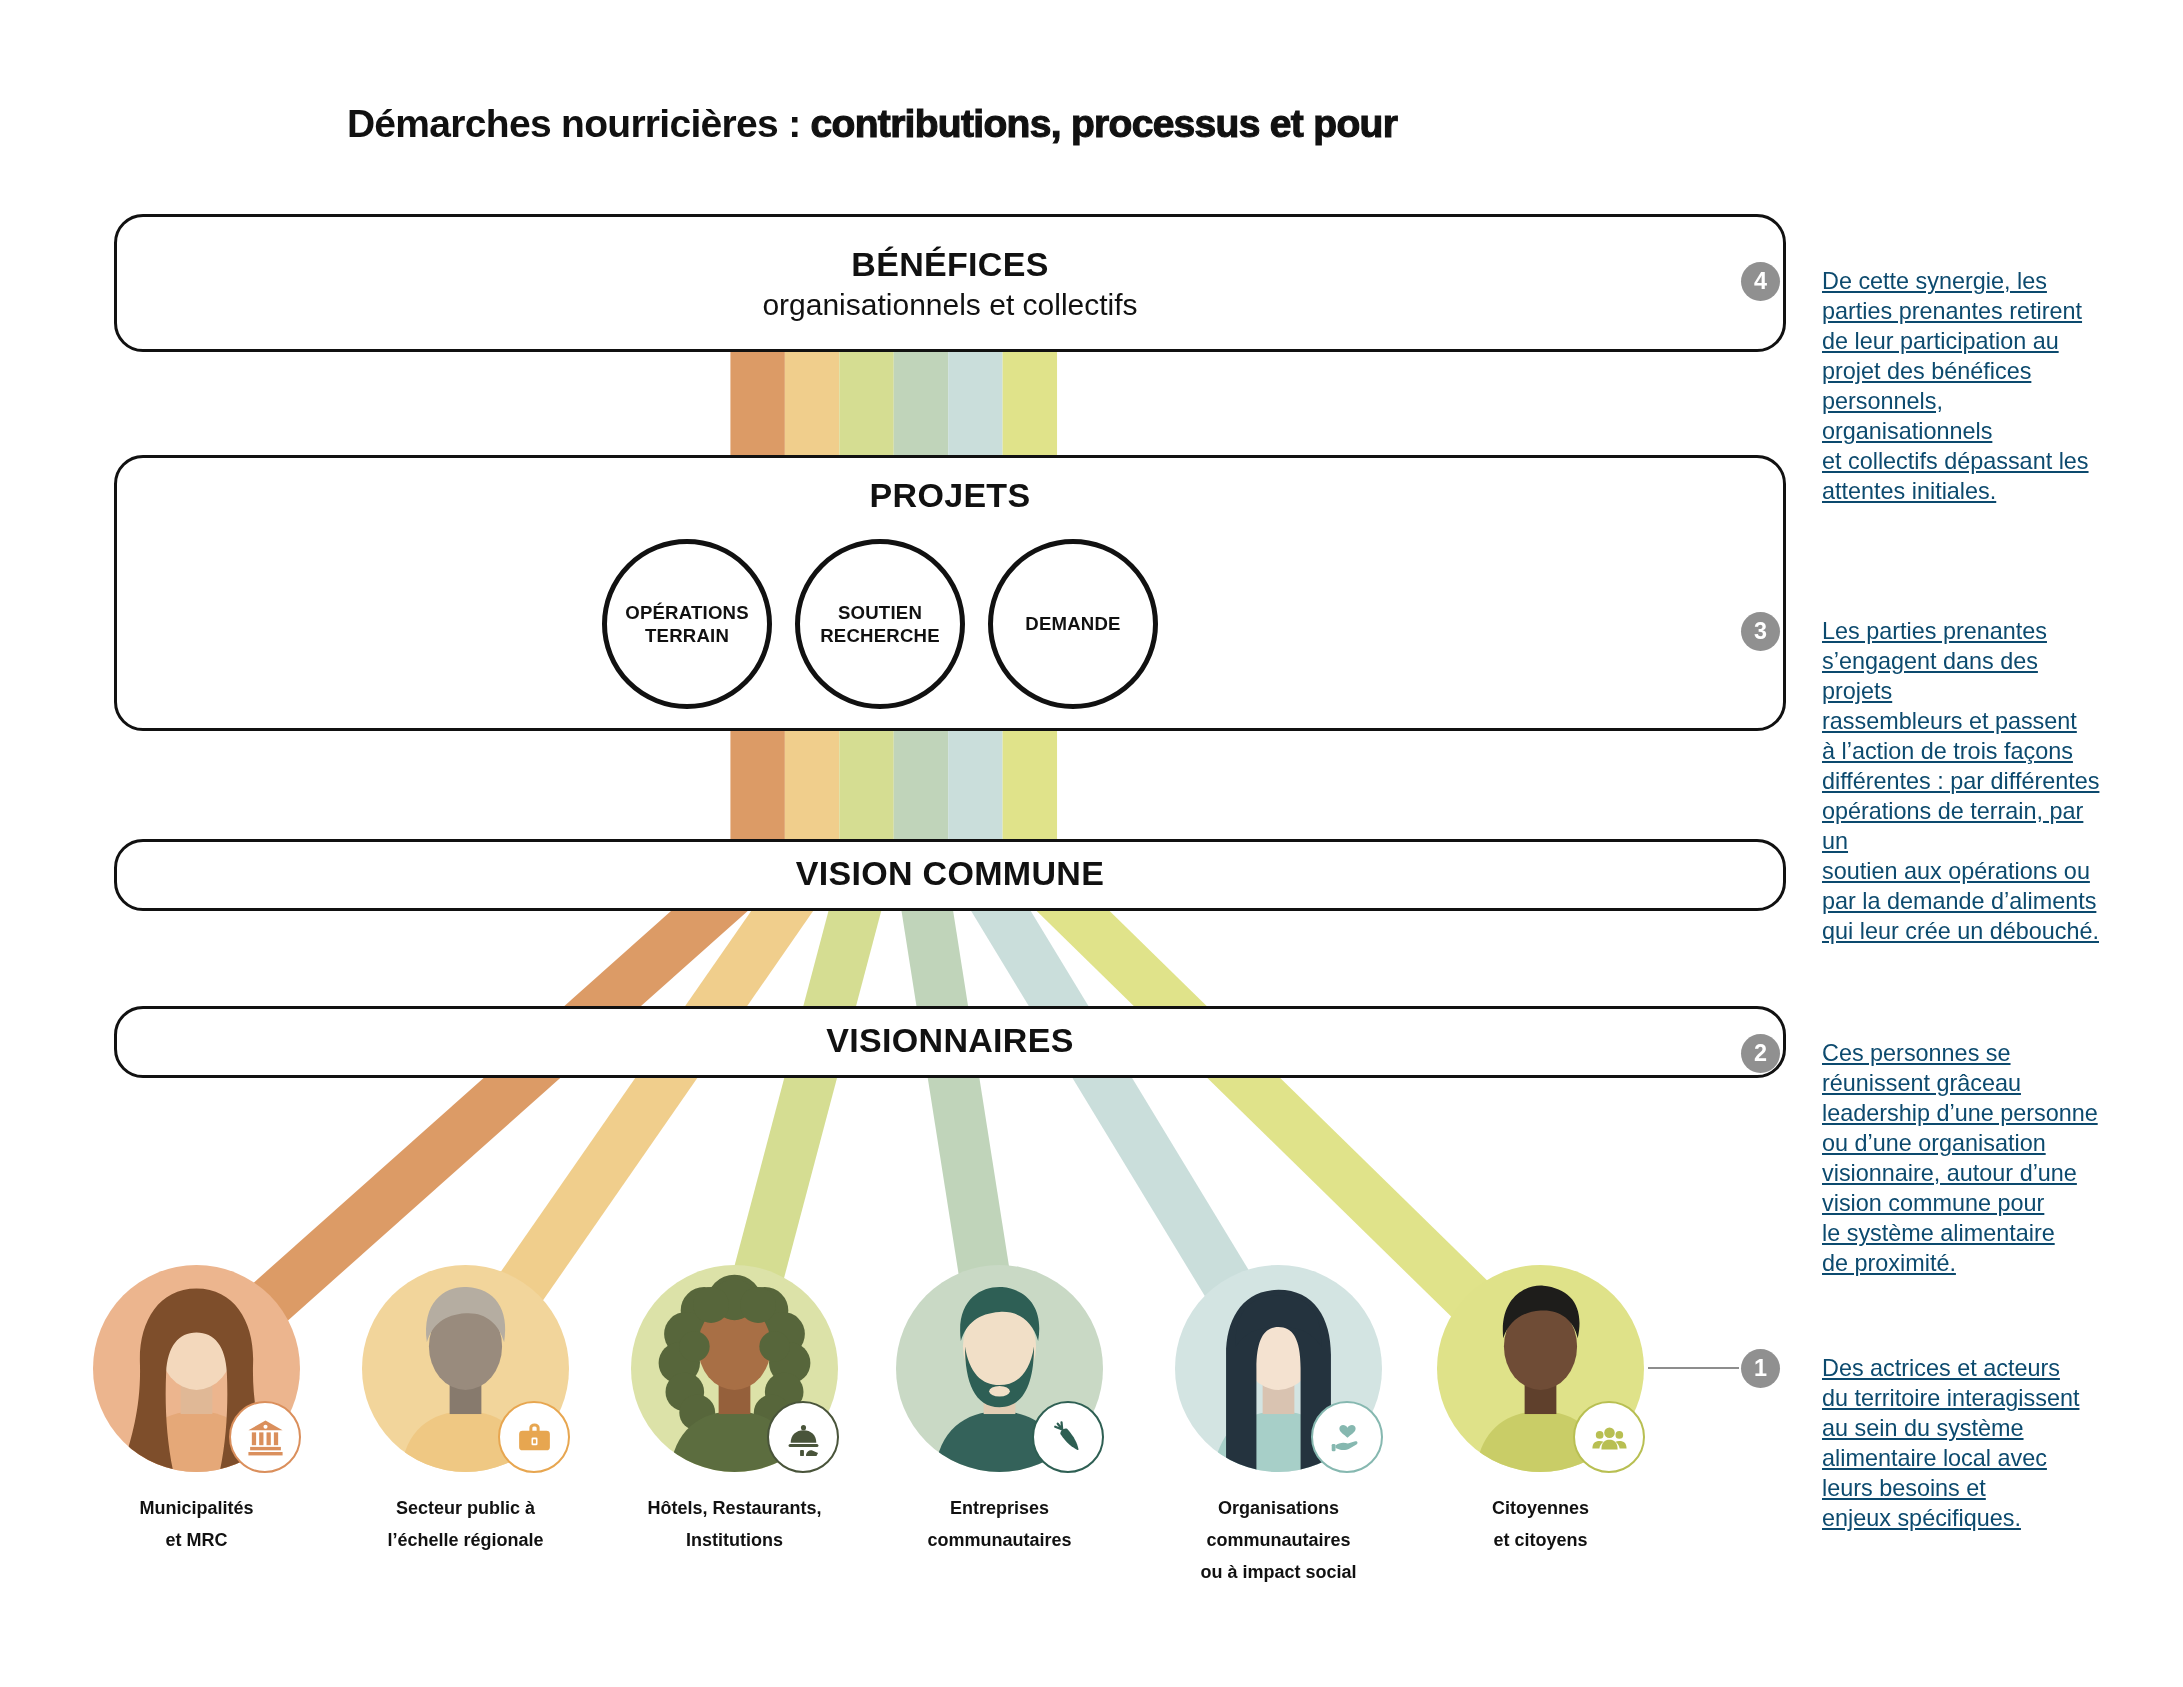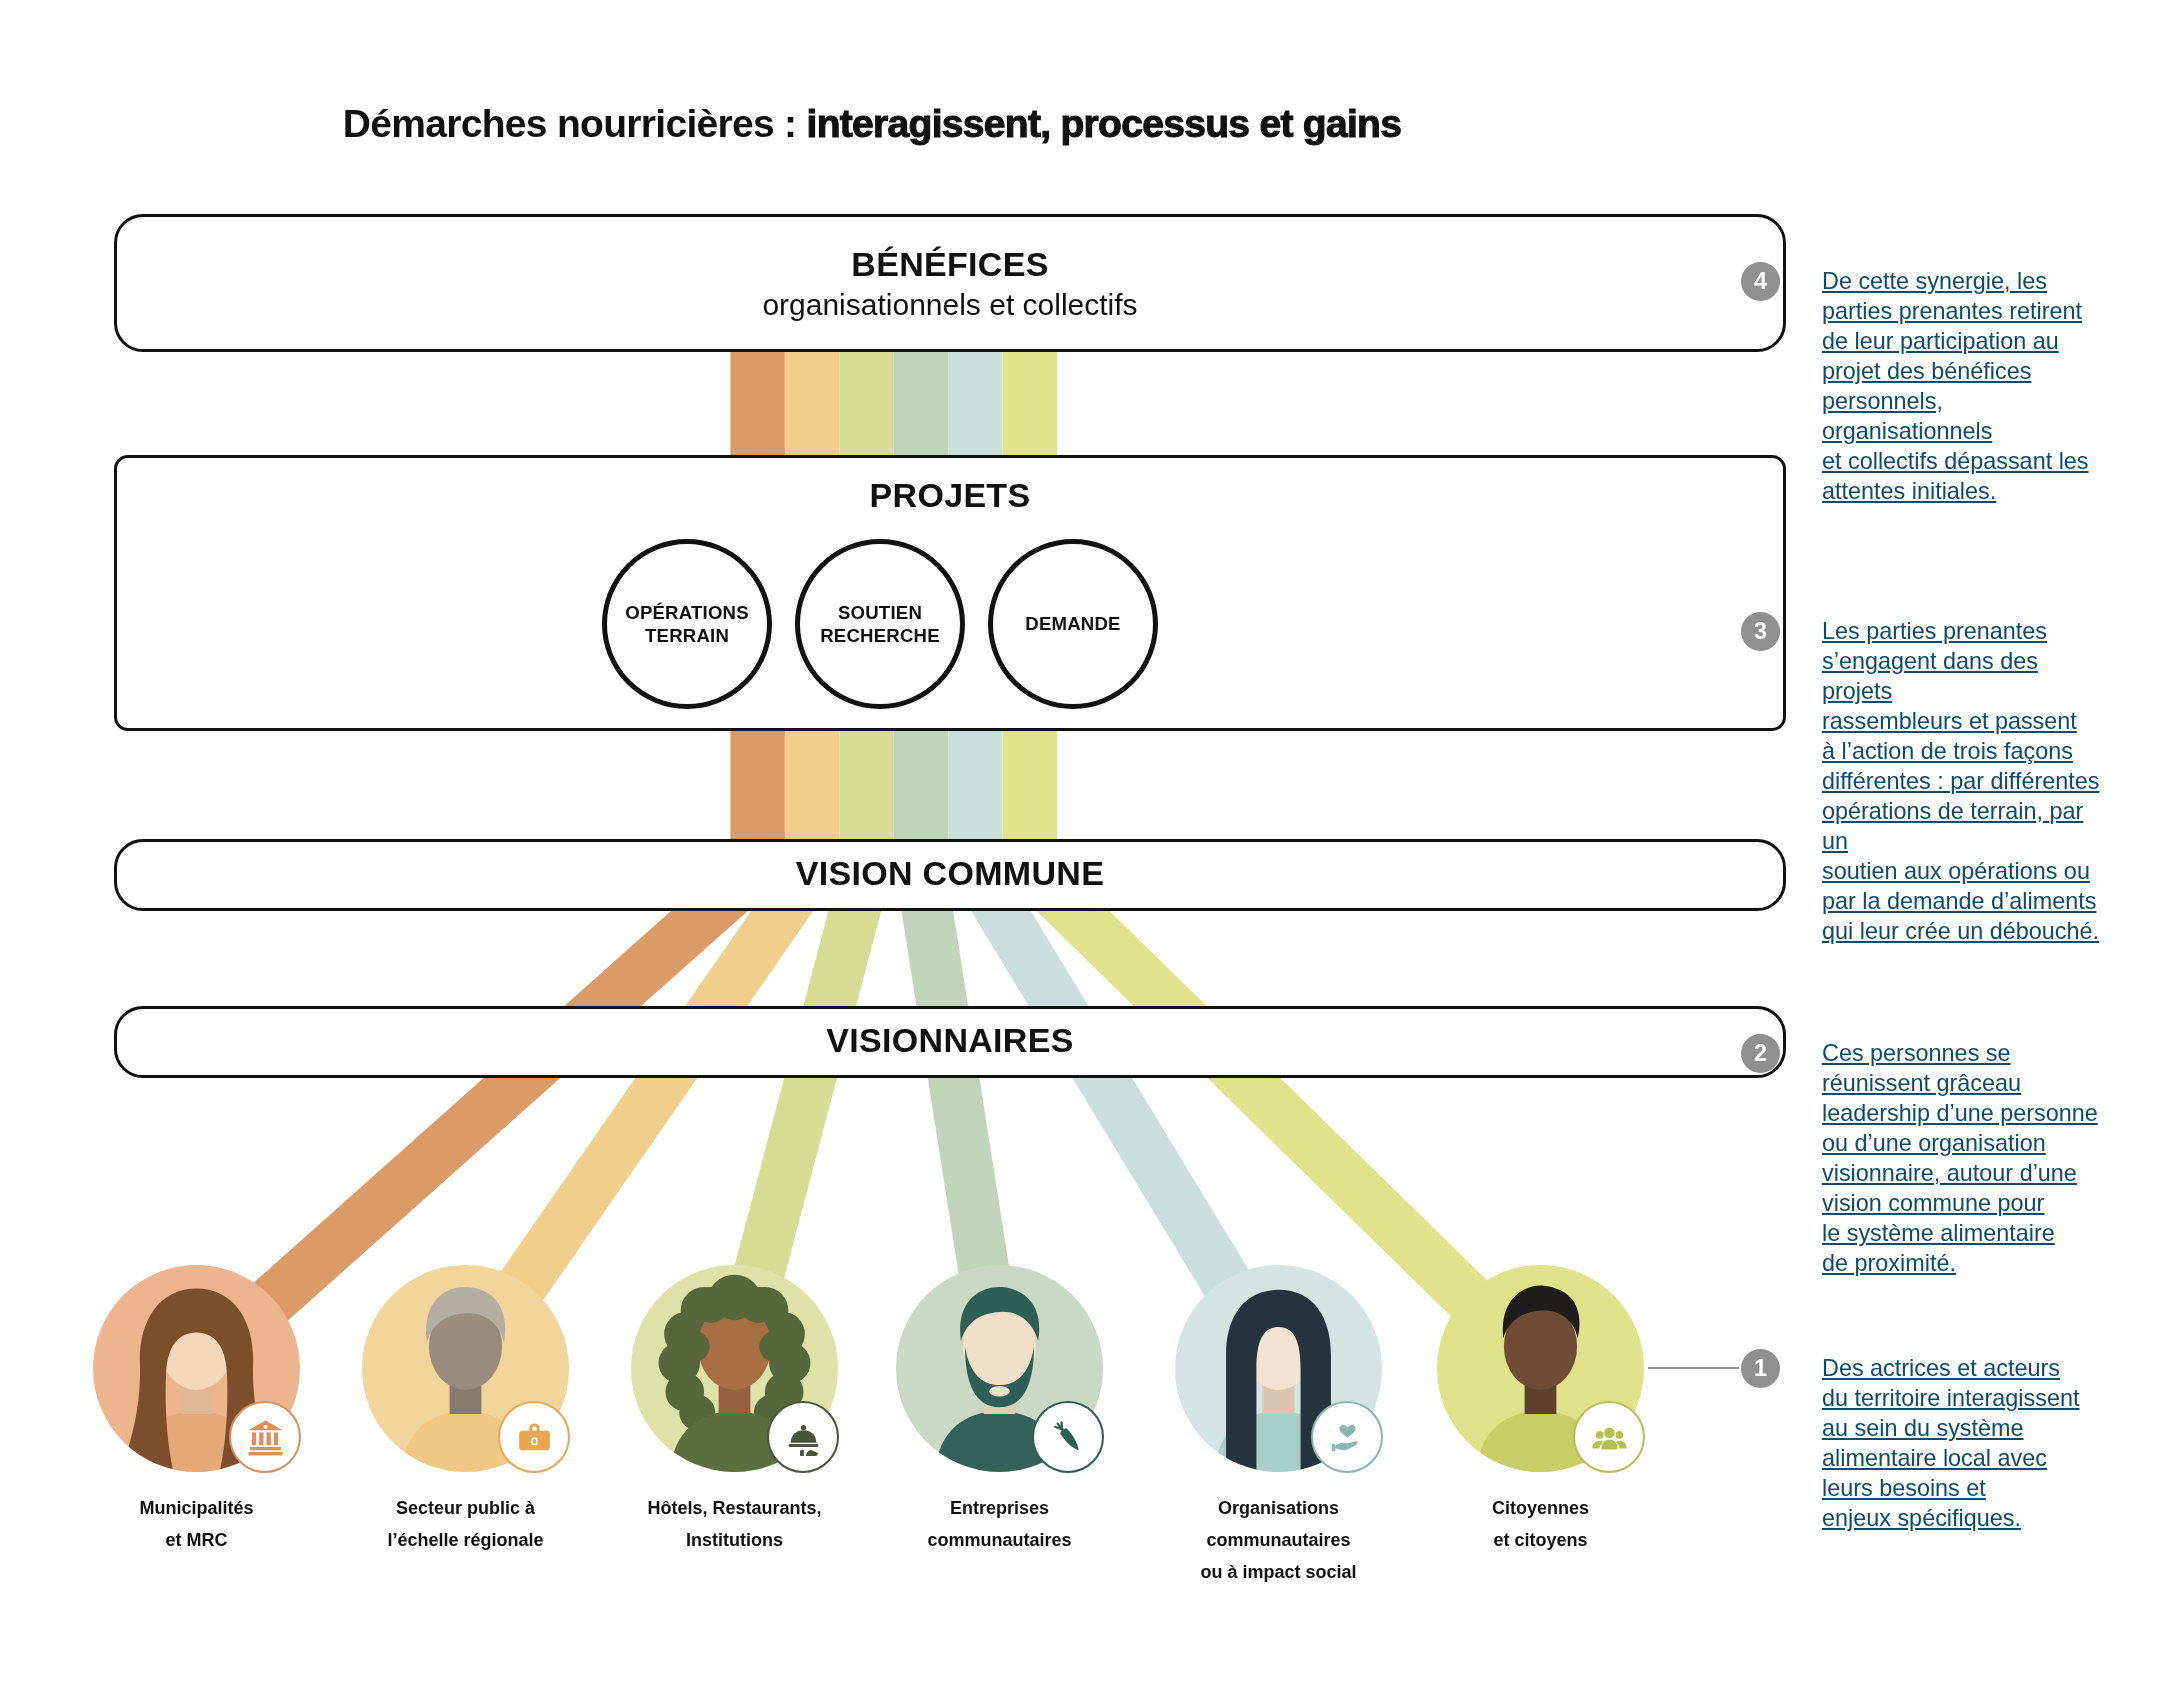--- a/index.html
+++ b/index.html
@@ -12,21 +12,21 @@
   .title .lead{font-weight:700;}
   .title .emph{font-weight:700;-webkit-text-stroke:1.1px #111;}
 
   
   .ribbons{position:absolute;left:0;top:0;z-index:1;}
 
   
   .box{position:absolute;left:114px;width:1672px;background:#fff;border:3.4px solid #111;
        border-radius:29px;z-index:2;box-sizing:border-box;text-align:center;}
   .box-benefices{top:214px;height:138px;padding-top:27.6px;}
-  .box-projets{top:455px;height:276px;padding-top:18px;border-radius:14px;}
+  .box-projets{top:455px;height:276px;padding-top:18px;}
   .box-thin{height:72px;line-height:63px;}
   .box-vision{top:839px;}
   .box-visionnaires{top:1006px;}
   .box-h{font-weight:700;font-size:34px;letter-spacing:0.3px;}
   .box-sub{font-weight:400;font-size:30px;margin-top:4.1px;letter-spacing:0;}
 
   .pcircle{position:absolute;top:539px;width:170px;height:170px;background:#fff;
            border:5.5px solid #111;border-radius:50%;z-index:3;box-sizing:border-box;
            display:flex;align-items:center;justify-content:center;text-align:center;
            font-weight:700;font-size:18.6px;line-height:23.4px;white-space:pre-line;letter-spacing:0.2px;}
@@ -66,21 +66,21 @@
 
     <line x1="1099" y1="1260" x2="285" y2="1985" stroke-width="74" stroke="#DC9B66"></line>
     <line x1="1178" y1="1260" x2="675" y2="1985" stroke-width="74" stroke="#F0CE8C"></line>
     <line x1="1257" y1="1260" x2="1065" y2="1985" stroke-width="74" stroke="#D5DD92"></line>
     <line x1="1336" y1="1260" x2="1450" y2="1985" stroke-width="74" stroke="#C0D4BA"></line>
     <line x1="1415" y1="1260" x2="1855" y2="1985" stroke-width="74" stroke="#CADEDB"></line>
     <line x1="1494" y1="1260" x2="2235" y2="1985" stroke-width="74" stroke="#E0E38A"></line>
   </svg>
 
   <div class="title">
-    <span class="lead">Démarches nourricières : </span><span class="emph">interagissent, processus et gains</span>
+    <span class="lead">Démarches nourricières : </span><span class="emph">contributions, processus et pour</span>
   </div>
 
   <div class="box box-benefices">
     <div class="box-h">BÉNÉFICES</div>
     <div class="box-sub">organisationnels et collectifs</div>
   </div>
 
   <div class="box box-projets">
     <div class="box-h">PROJETS</div>
   </div>

